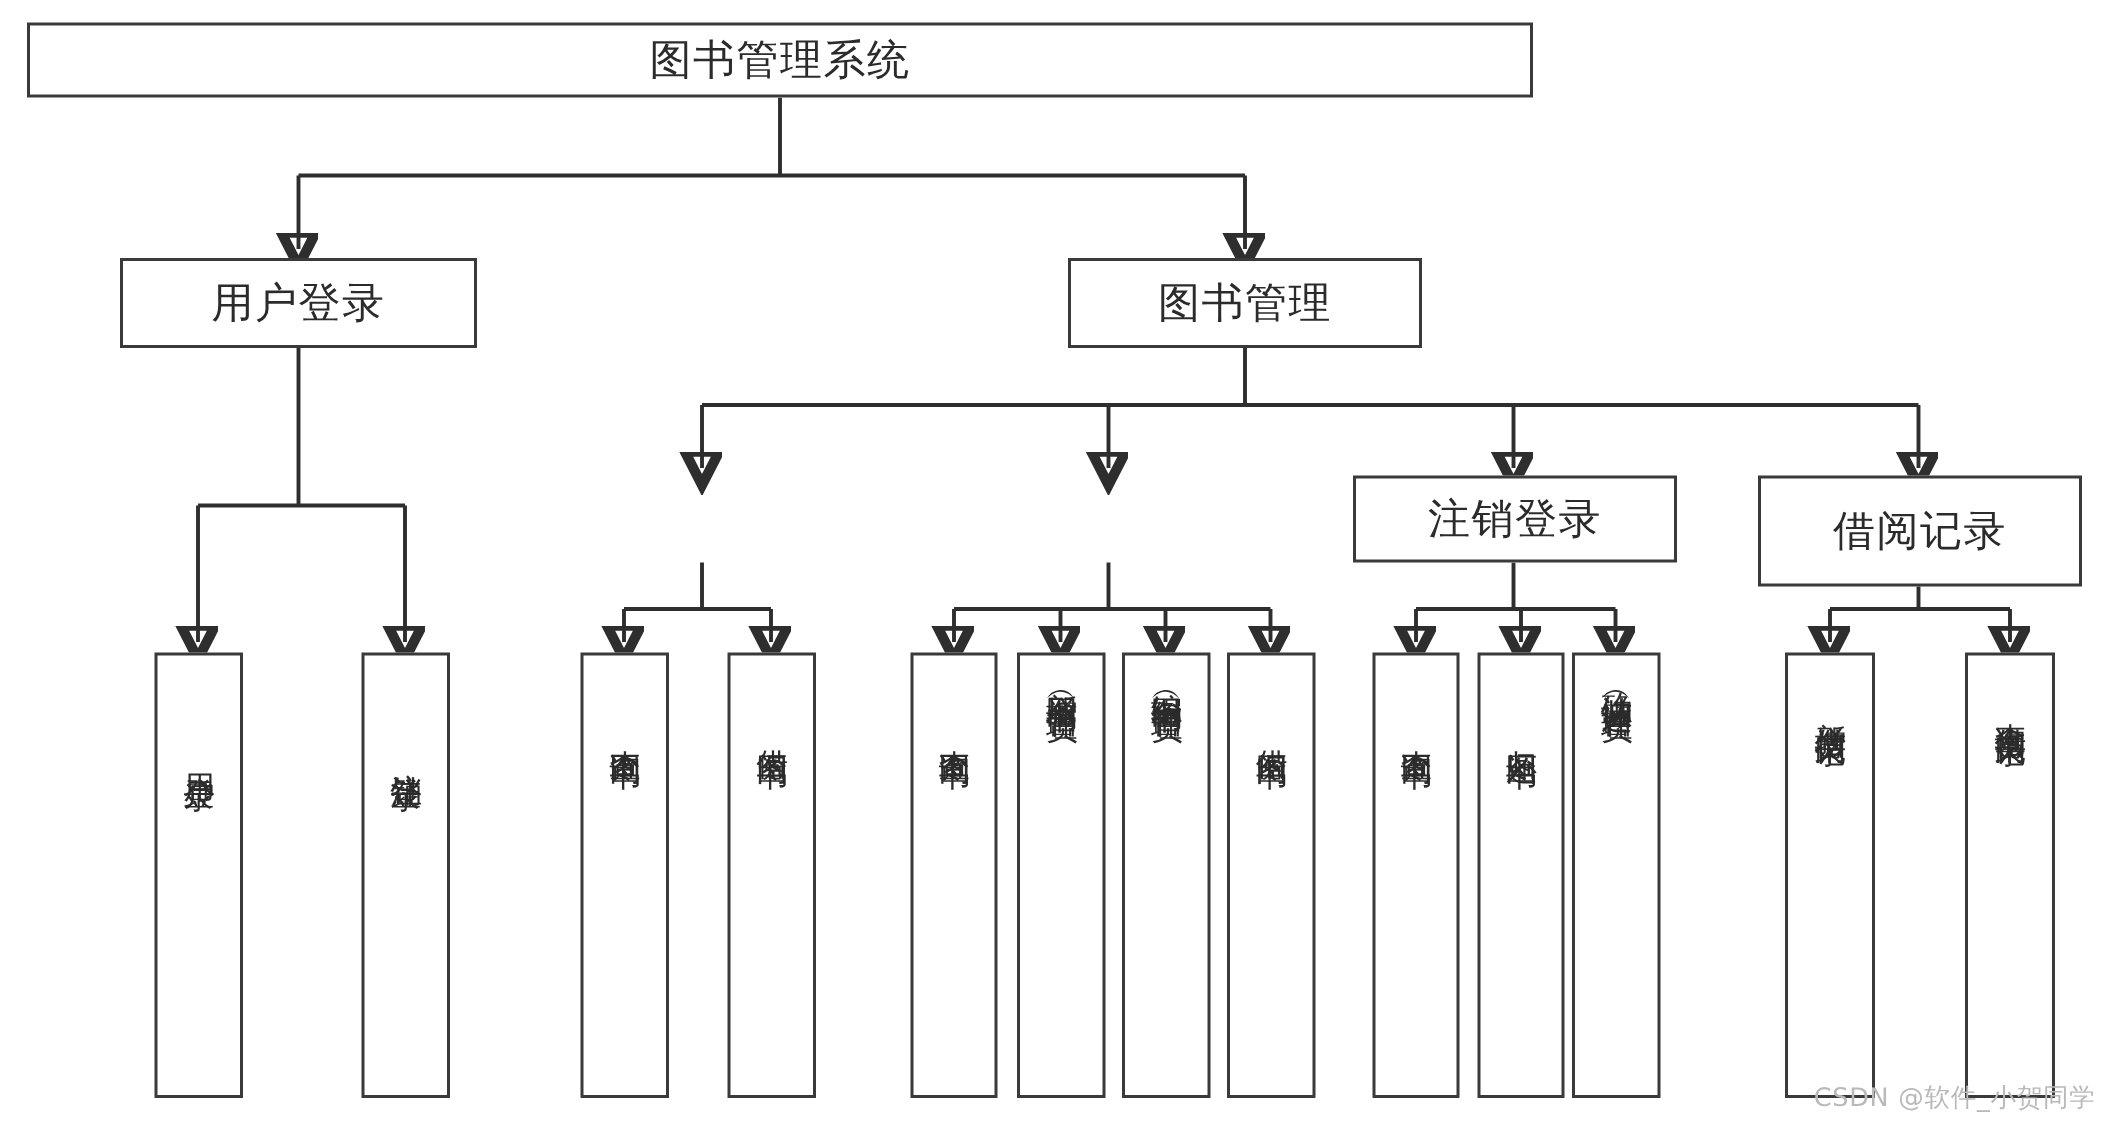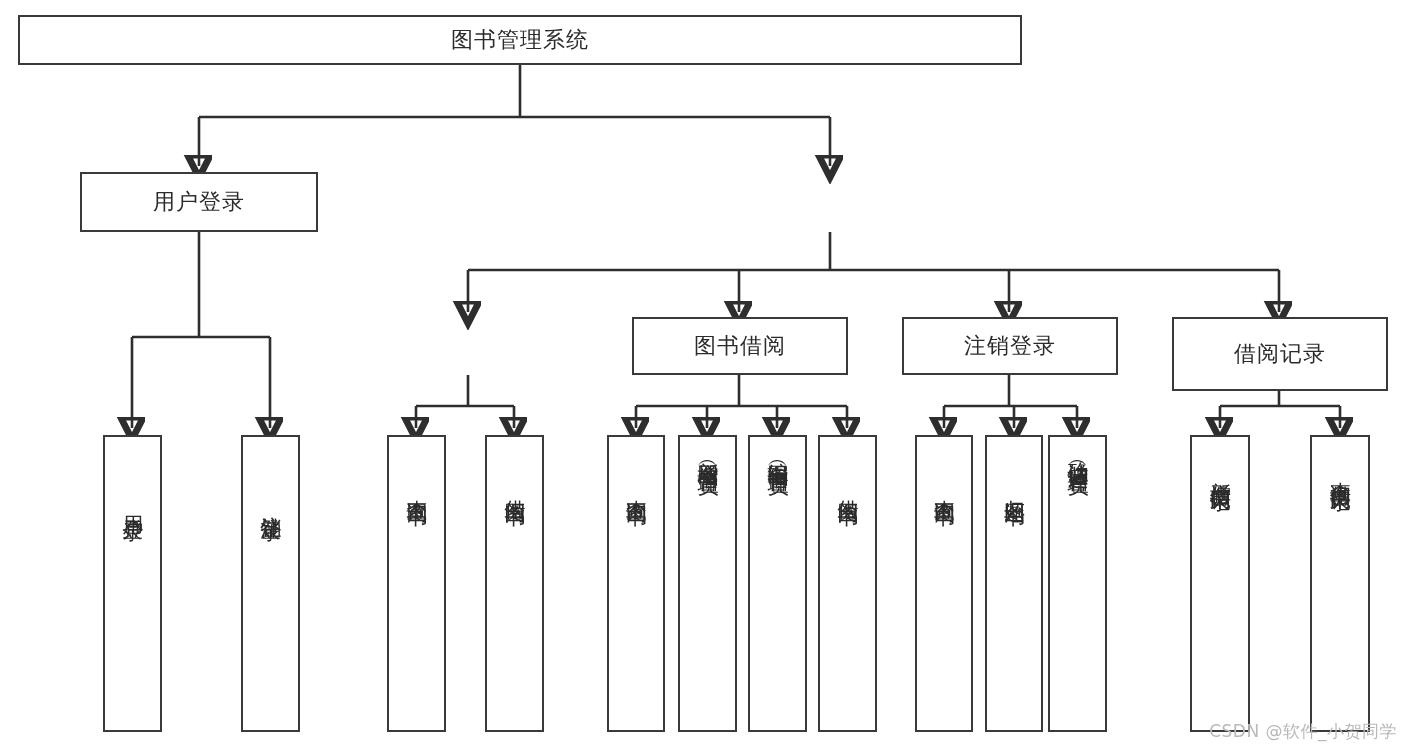--- a/index.html
+++ b/index.html
@@ -16,21 +16,21 @@
     position:absolute;
     box-sizing:border-box;
     background:#ffffff;
     border:2px solid #3a3a3a;
     display:flex;
     align-items:center;
     justify-content:center;
     color:#2b2b2b;
   }
   .node.h{
-    font-size:22px;
+    font-size:28px;
     letter-spacing:1px;
   }
   .node.v{
     align-items:flex-start;
     justify-content:center;
     padding-top:6px;
   }
   .node.v .vtext{
     writing-mode:vertical-rl;
     text-orientation:upright;
@@ -110,24 +110,24 @@
     <line x1="1340" y1="406" x2="1340" y2="428" marker-end="url(#arrow)"></line>
   </svg>
 
   <div class="node h" style="left:18px;top:15px;width:1004px;height:50px;">
     <span>图书管理系统</span>
   </div>
 
   <div class="node h" style="left:80px;top:172px;width:238px;height:60px;">
     <span>用户登录</span>
   </div>
+  <div class="node h" style="left:712px;top:172px;width:236px;height:60px;">
+    <span>图书管理</span>
+  </div>
 
-  <div class="node h" style="left:632px;top:317px;width:216px;height:58px;">
-    <span>图书借阅</span>
-  </div>
   <div class="node h" style="left:902px;top:317px;width:216px;height:58px;">
     <span>注销登录</span>
   </div>
   <div class="node h" style="left:1172px;top:317px;width:216px;height:74px;">
     <span>借阅记录</span>
   </div>
 
   <div class="node v mid" style="left:103px;top:435px;width:59px;height:297px;">
     <span class="vtext">用户登录</span>
   </div>

